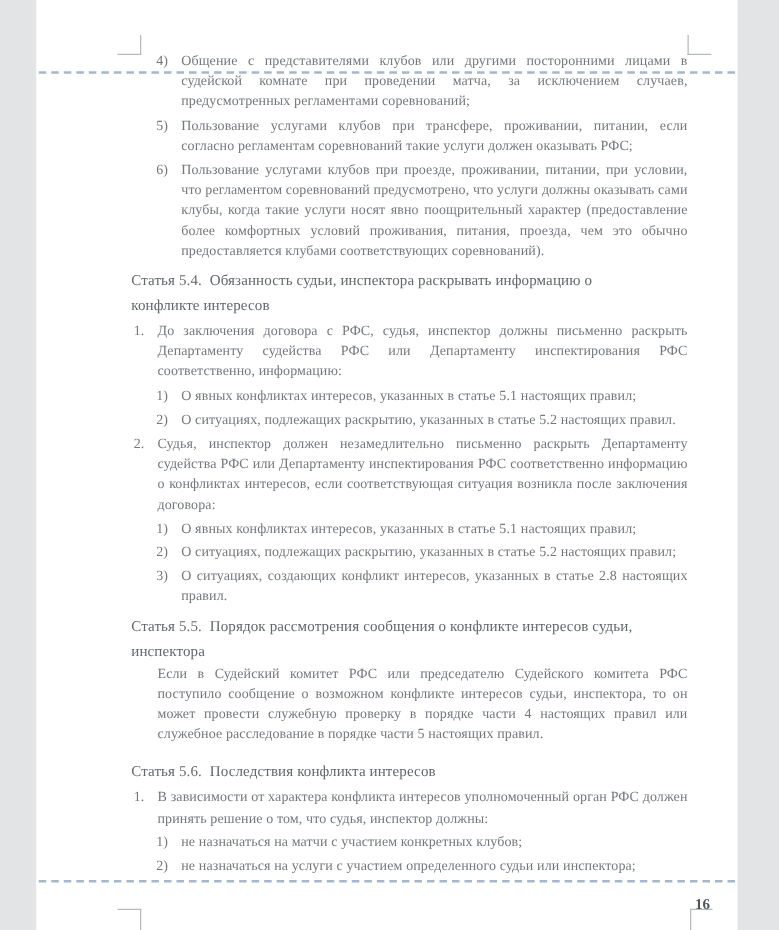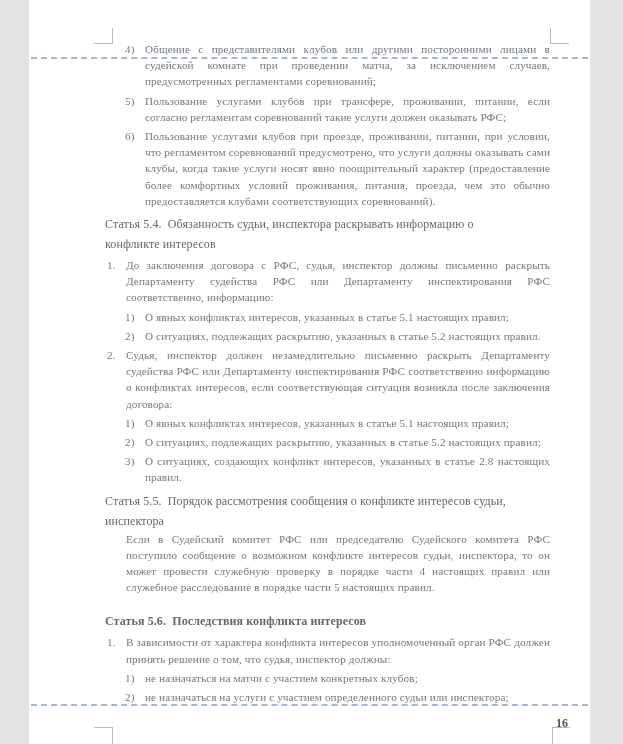--- a/index.html
+++ b/index.html
@@ -43,23 +43,23 @@
   .li2 .mk { flex: 0 0 40px; padding-left: 20px; }
   .li .txt { flex: 1; text-align: justify; }
   .first-block { margin-top: 41px; }
   .heading {
     font-size: 12px; line-height: 20px;
     color: #63686d;
     white-space: pre-wrap;
     margin: 5px 0 0 0;
     letter-spacing: 0.1px;
   }
-  .heading.tight { margin-top: 0; font-weight: bold; }
+  .heading.tight { margin-top: 12px; }
   .para {
-    margin: 0 0 16px 21px; width: 424px;
+    margin: 0 0 0 21px; width: 424px;
     text-align: justify;
   }
   .page-number {
     position: absolute; left: 16px; top: 716px; width: 523px;
     text-align: right;
     font-size: 12px; font-weight: bold;
     color: #4f5459;
     z-index: 1;
   }
 </style>

